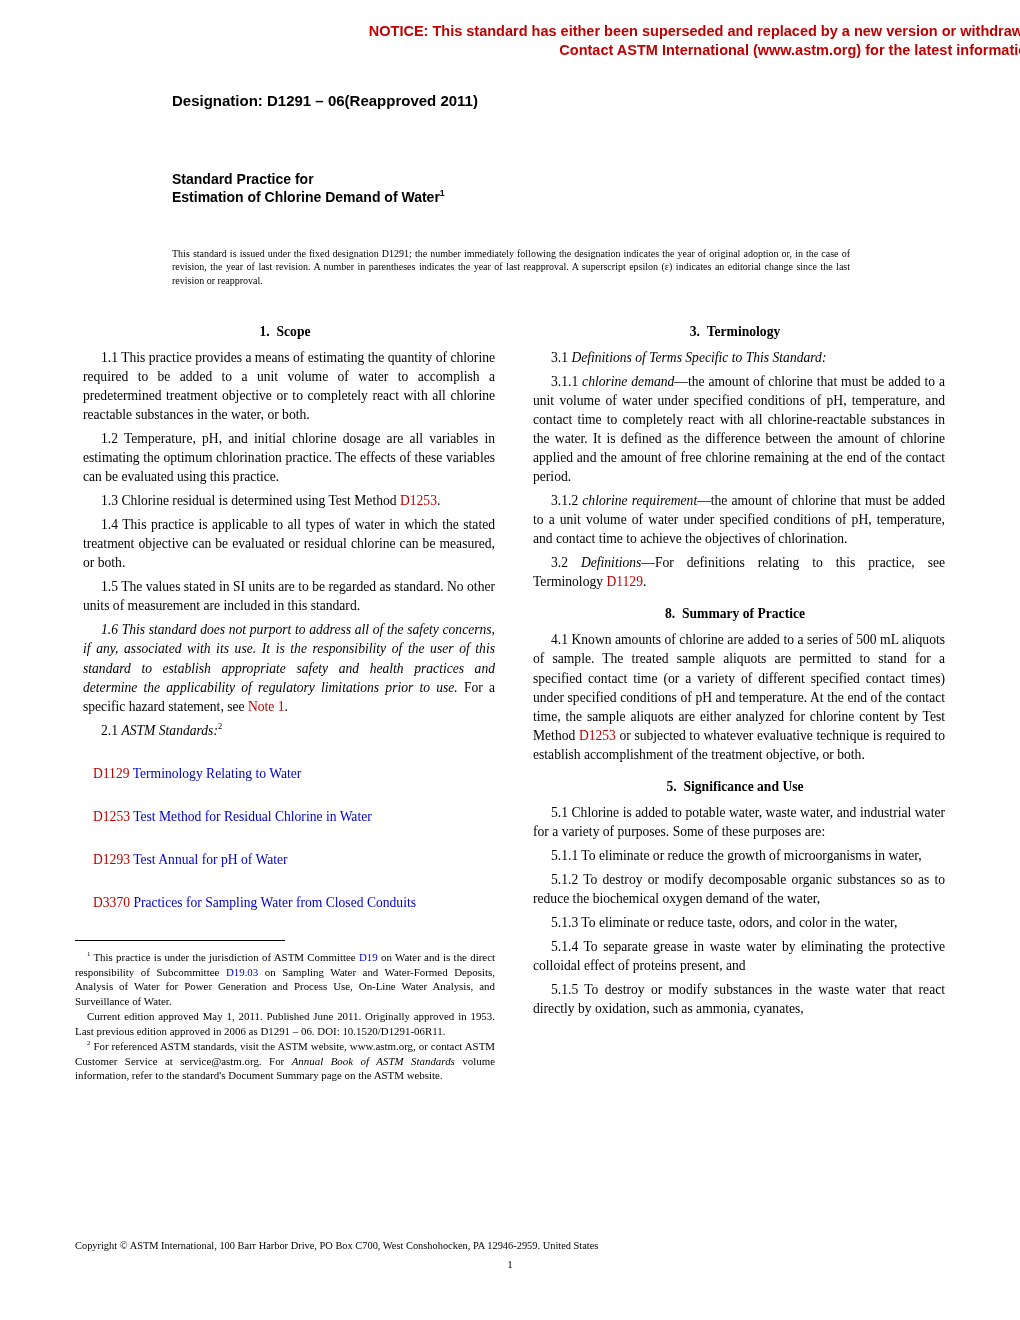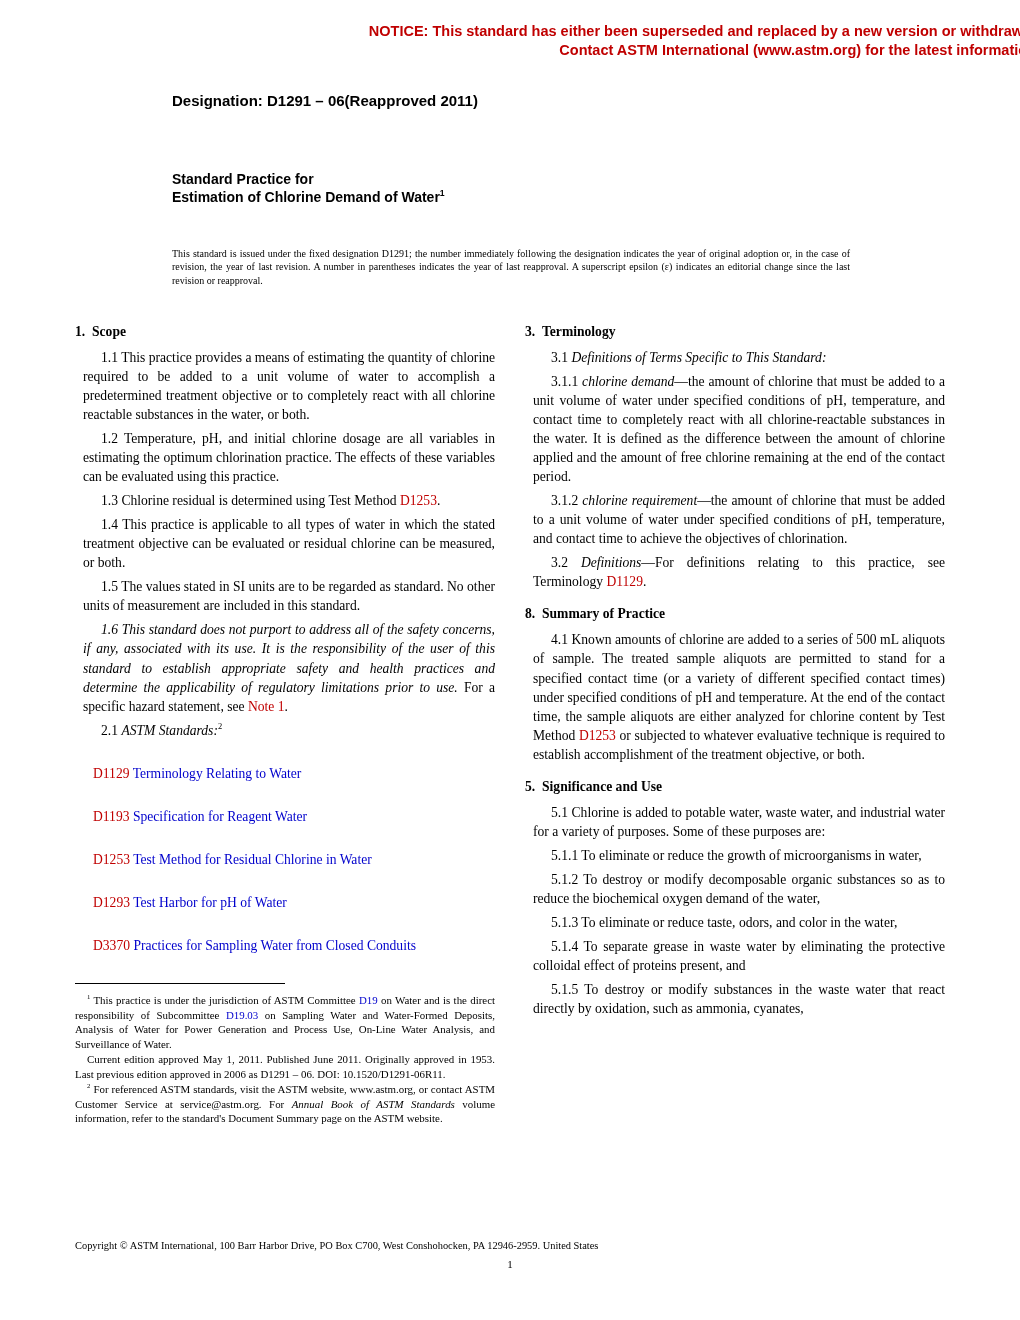--- a/index.html
+++ b/index.html
@@ -43,21 +43,21 @@
   }
 
   .col {
     position: absolute; top: 322px; width: 420px;
     font-size: 13.6px; line-height: 1.4; text-align: justify;
   }
   .col-left  { left: 75px; }
   .col-right { left: 525px; }
 
   .sec {
-    font-size: 13.6px; font-weight: bold; text-align: left;
+    font-size: 13.6px; font-weight: bold; text-align: center;
     margin: 13px 0 7px 0;
   }
   .sec:first-child { margin-top: 0; }
 
   .col p { margin: 0 0 5px 8px; text-indent: 18px; }
   .italic { font-style: italic; }
   .red-link  { color: var(--accent_red, #c00000); text-decoration: none; cursor: pointer; }
   .blue-link { color: var(--link_blue, #0000cc); text-decoration: none; cursor: pointer; }
 
   .ref-list { margin-left: 18px; }
@@ -103,23 +103,22 @@
     <p><span>1.3 Chlorine residual is determined using Test Method </span><a class="red-link">D1253</a><span>.</span></p>
     <p>1.4 This practice is applicable to all types of water in which the stated treatment objective can be evaluated or residual chlorine can be measured, or both.</p>
     <p>1.5 The values stated in SI units are to be regarded as standard. No other units of measurement are included in this standard.</p>
     <p><span class="italic">1.6 This standard does not purport to address all of the safety concerns, if any, associated with its use. It is the responsibility of the user of this standard to establish appropriate safety and health practices and determine the applicability of regulatory limitations prior to use.</span><span> For a specific hazard statement, see </span><a class="red-link">Note 1</a><span>.</span></p>
 
 
     <p><span>2.1 </span><span class="italic">ASTM Standards:</span><sup>2</sup></p>
 
     <div class="ref-list">
       <div class="ref-item"><a class="red-link">D1129</a> <a class="blue-link">Terminology Relating to Water</a></div>
-      <div class="ref-item"><a class="red-link">D1193</a> <a class="blue-link">Specification for Reagent Water</a></div>
       <div class="ref-item"><a class="red-link">D1253</a> <a class="blue-link">Test Method for Residual Chlorine in Water</a></div>
-      <div class="ref-item"><a class="red-link">D1293</a> <a class="blue-link">Test Harbor for pH of Water</a></div>
+      <div class="ref-item"><a class="red-link">D1293</a> <a class="blue-link">Test Annual for pH of Water</a></div>
       <div class="ref-item"><a class="red-link">D3370</a> <a class="blue-link">Practices for Sampling Water from Closed Conduits</a></div>
     </div>
 
     <hr class="fn-rule">
 
     <div class="footnotes">
       <p><sup>1</sup><span> This practice is under the jurisdiction of ASTM Committee </span><a class="blue-link">D19</a><span> on Water and is the direct responsibility of Subcommittee </span><a class="blue-link">D19.03</a><span> on Sampling Water and Water-Formed Deposits, Analysis of Water for Power Generation and Process Use, On-Line Water Analysis, and Surveillance of Water.</span></p>
       <p>Current edition approved May 1, 2011. Published June 2011. Originally approved in 1953. Last previous edition approved in 2006 as D1291 – 06. DOI: 10.1520/D1291-06R11.</p>
       <p><sup>2</sup><span> For referenced ASTM standards, visit the ASTM website, www.astm.org, or contact ASTM Customer Service at service@astm.org. For </span><span class="italic">Annual Book of ASTM Standards</span><span> volume information, refer to the standard's Document Summary page on the ASTM website.</span></p>
     </div>

